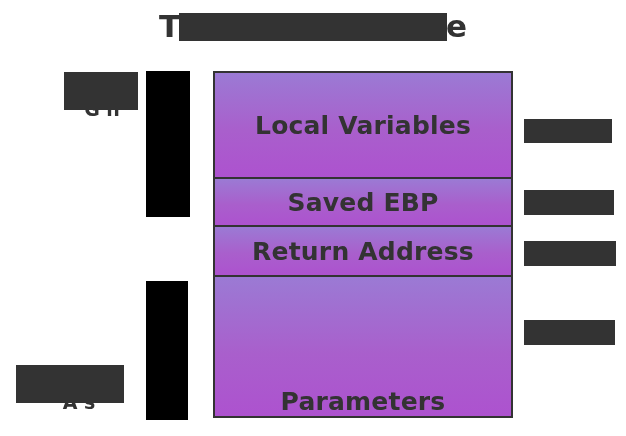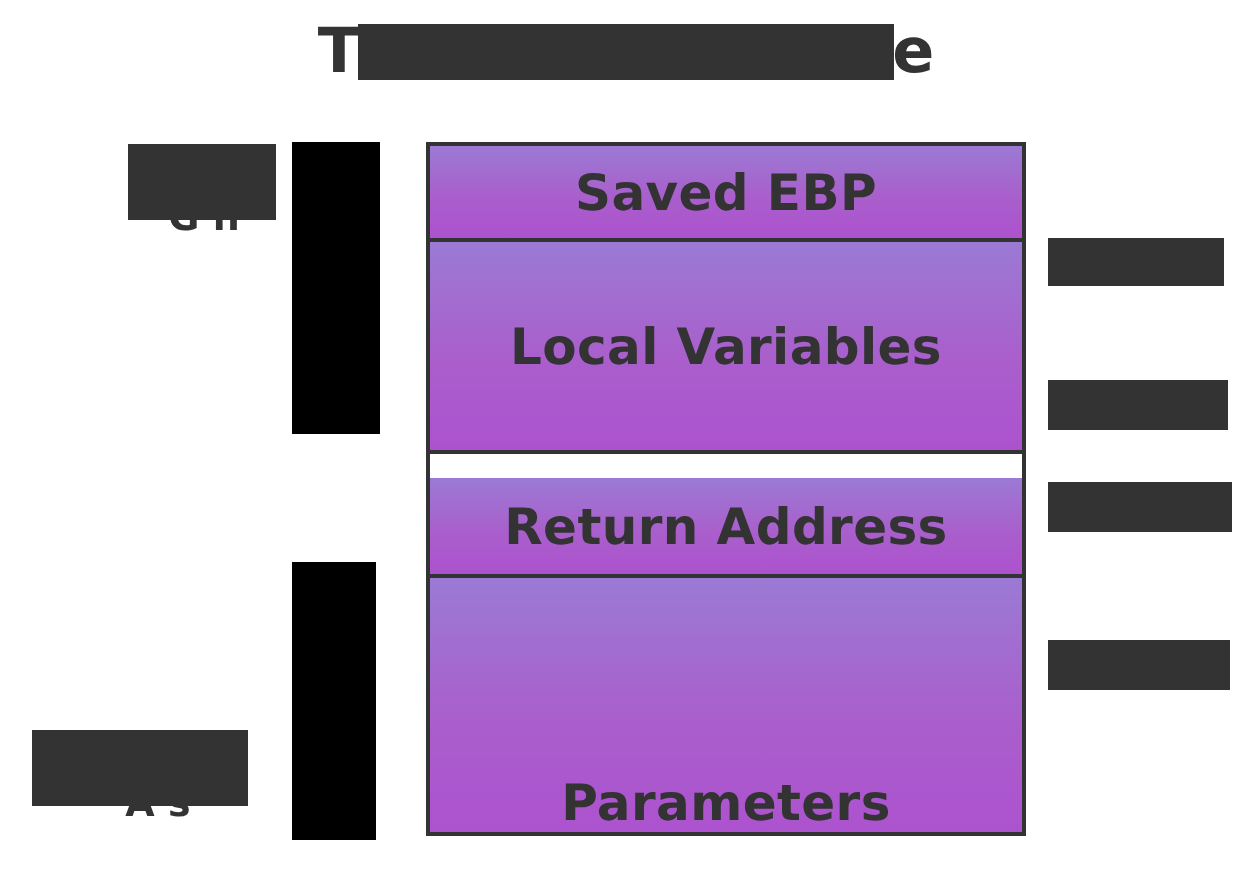--- a/index.html
+++ b/index.html
@@ -79,21 +79,21 @@
     font-size: 25px;
     font-weight: bold;
     letter-spacing: 0.2px;
   }
   .stack-seg:last-child {
     border-bottom: none;
     align-items: flex-end;
   }
   .seg-locals      { flex: 0 0 106px; }
   .seg-ebp         { flex: 0 0 48px;  }
-  .seg-ret         { flex: 0 0 50px; margin-top: 12px;  }
+  .seg-ret         { flex: 0 0 50px;  }
   .seg-params      { flex: 1 1 auto;  }
 </style>
 </head>
 <body>
 
 <div id="canvas">
 
   <div class="title">
     <span>T</span><span style="display:inline-block;width:268px;height:28px;background:#333333;vertical-align:-4px;margin:0 -1px;"></span><span>e</span>
   </div>
@@ -116,25 +116,25 @@
     <div>
       <span style="visibility:hidden;">High</span><span>er</span>
     </div>
     <div>
       <span>A        s</span>
     </div>
   </div>
   <div class="redaction" style="left:16px; top:365px; width:108px; height:38px;"></div>
 
   <div class="stack-frame">
+    <div class="stack-seg seg-locals">
+      <span>Local Variables</span>
+    </div>
     <div class="stack-seg seg-ebp">
       <span>Saved EBP</span>
-    </div>
-    <div class="stack-seg seg-locals">
-      <span>Local Variables</span>
     </div>
     <div class="stack-seg seg-ret">
       <span>Return Address</span>
     </div>
     <div class="stack-seg seg-params">
       <span>Parameters</span>
     </div>
   </div>
 
   <div class="redaction" style="left:524px; top:119px; width:88px; height:24px;"></div>

